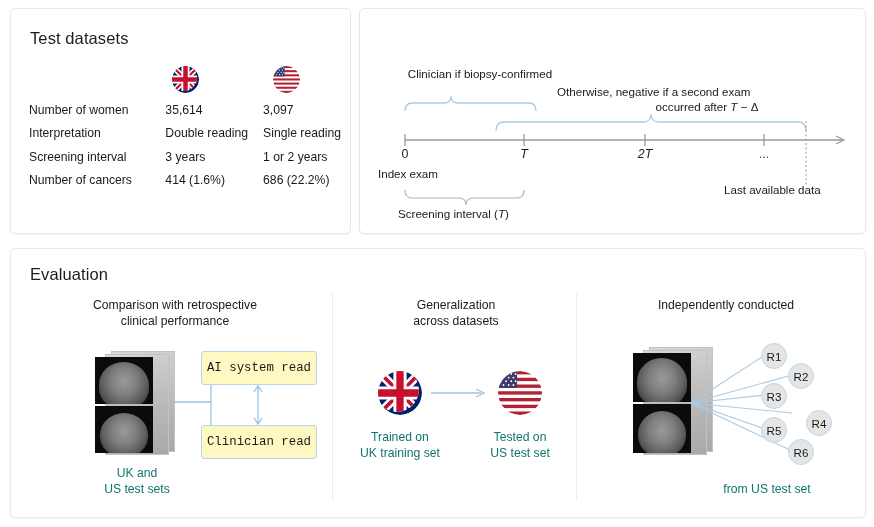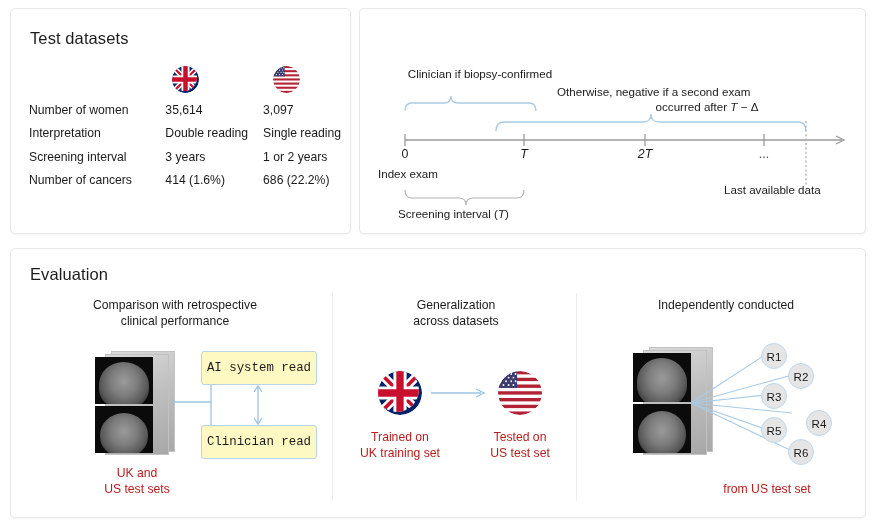--- a/index.html
+++ b/index.html
@@ -97,21 +97,21 @@
     line-height:16px;
     text-align:center;
     color:#1a1a1a;
     white-space:nowrap;
   }
   .ev-caption{
     position:absolute;
     font-size:12.2px;
     line-height:16px;
     text-align:center;
-    color:#b91c1c;
+    color:#0f766e;
     white-space:nowrap;
   }
 
   
   .mammo-stack{position:absolute;}
   .mammo-back{
     position:absolute;
     background:linear-gradient(160deg,#d9d9d9 0%,#bfbfbf 45%,#a8a8a8 100%);
     border:1px solid #c2c2c2;
   }

